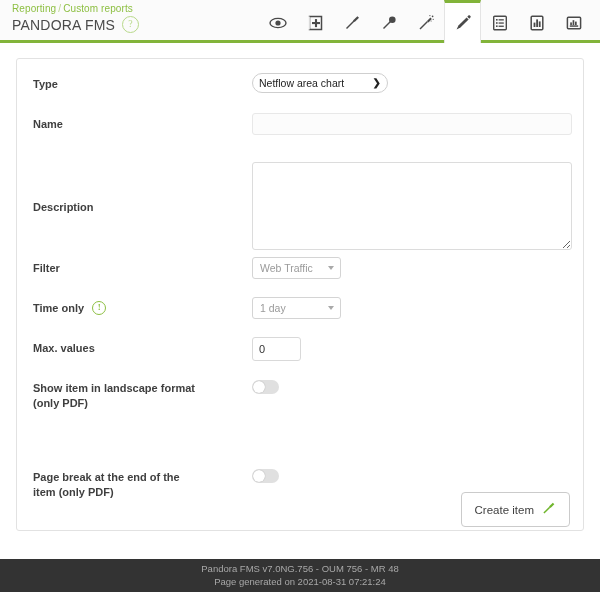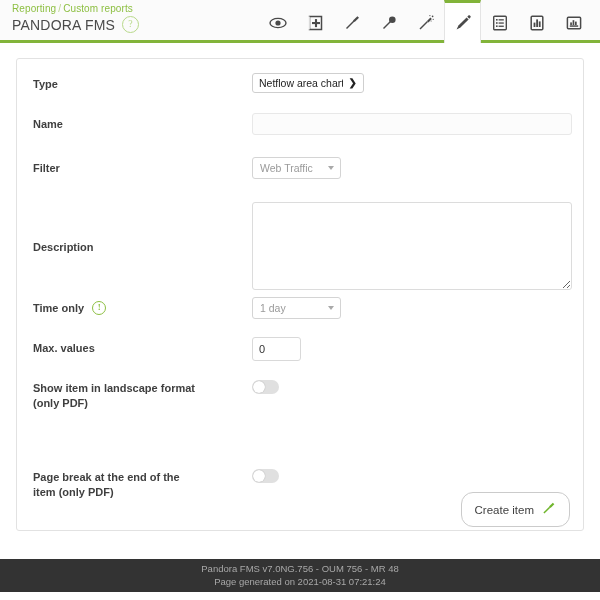--- a/index.html
+++ b/index.html
@@ -138,27 +138,27 @@
     font-family: "Liberation Serif", serif;
     flex: 0 0 auto;
   }
 
   
   select, .fake-select {
     font-family: "Liberation Sans", sans-serif;
     box-sizing: border-box;
   }
   .sel-primary {
-    width: 112px;
+    width: 136px;
     height: 20px;
     font-size: 10.5px;
     color: #222;
     background: #ffffff;
     border: 1px solid #cfcfcf;
-    border-radius: 3px;
+    border-radius: 10px;
     padding: 0 20px 0 6px;
     -webkit-appearance: none;
     appearance: none;
     position: relative;
   }
   .sel-wrap { position: relative; display: inline-block; }
   .sel-wrap .chev {
     position: absolute;
     right: 7px;
     top: 50%;
@@ -265,21 +265,21 @@
     padding-right: 14px;
   }
   .create-btn {
     display: flex;
     align-items: center;
     gap: 7px;
     height: 35px;
     padding: 0 13px;
     background: #ffffff;
     border: 1px solid #cbcbcb;
-    border-radius: 12px;
+    border-radius: 4px;
     font-size: 11.5px;
     color: #3f3f3f;
     font-family: "Liberation Sans", sans-serif;
     cursor: pointer;
   }
 
   
   .page-footer {
     position: absolute;
     left: 0;
@@ -430,40 +430,40 @@
 
   <div class="form-row" style="min-height:44px;">
     <div class="form-label">
       <span class="label-text">Name</span>
     </div>
     <div class="form-field">
       <input class="txt-name" type="text" value="" style="">
     </div>
   </div>
 
+  <div class="form-row" style="min-height:100px; align-items:center;">
+    <div class="form-label" style="padding-top:0;">
+      <span class="label-text">Description</span>
+    </div>
+    <div class="form-field">
+      <textarea class="ta-desc" style=""></textarea>
+    </div>
+  </div>
+
   <div class="form-row">
     <div class="form-label">
       <span class="label-text">Filter</span>
     </div>
     <div class="form-field">
       <span class="sel-wrap">
         <select class="sel-muted">
           <option>Web Traffic</option>
         </select>
         <span class="tri"></span>
       </span>
-    </div>
-  </div>
-
-  <div class="form-row" style="min-height:100px; align-items:center;">
-    <div class="form-label" style="padding-top:0;">
-      <span class="label-text">Description</span>
-    </div>
-    <div class="form-field">
-      <textarea class="ta-desc" style=""></textarea>
     </div>
   </div>
 
   <div class="form-row">
     <div class="form-label">
       <span class="label-text">Time only</span>
       <span class="info-icon">!</span>
     </div>
     <div class="form-field">
       <span class="sel-wrap">

